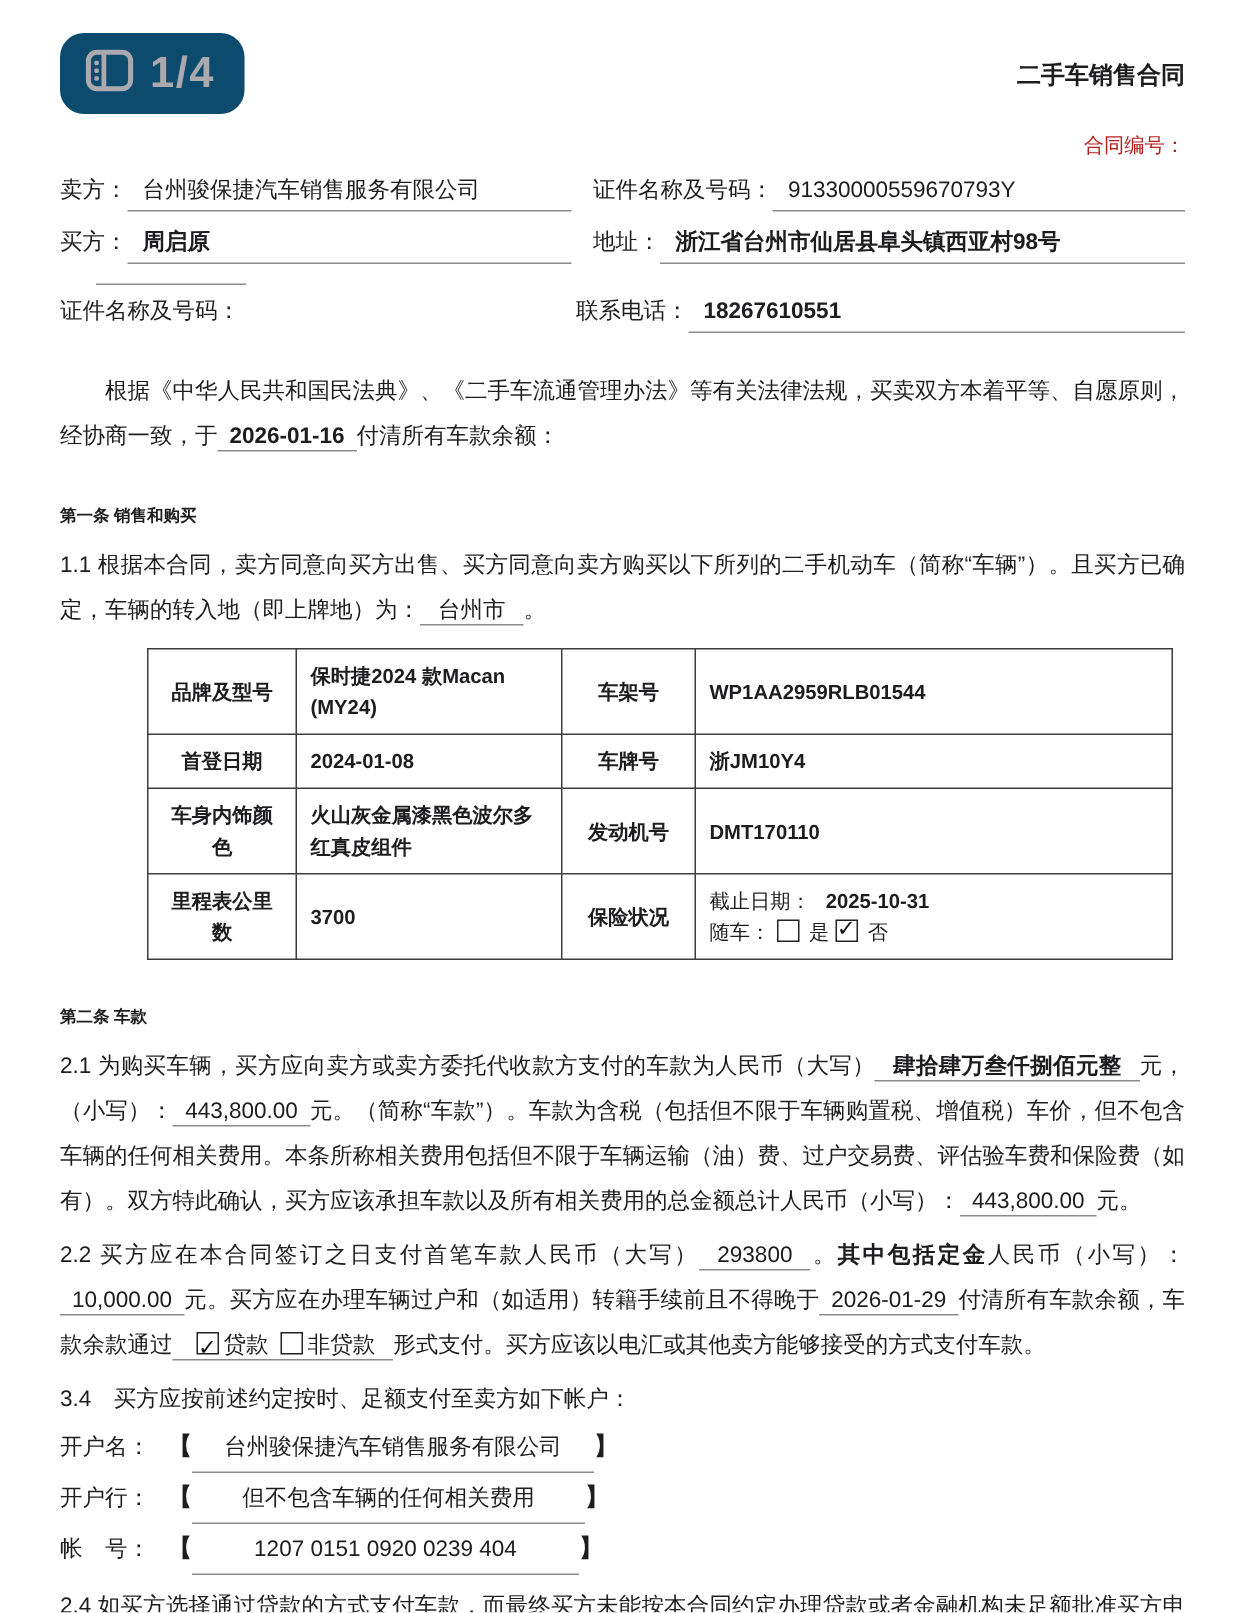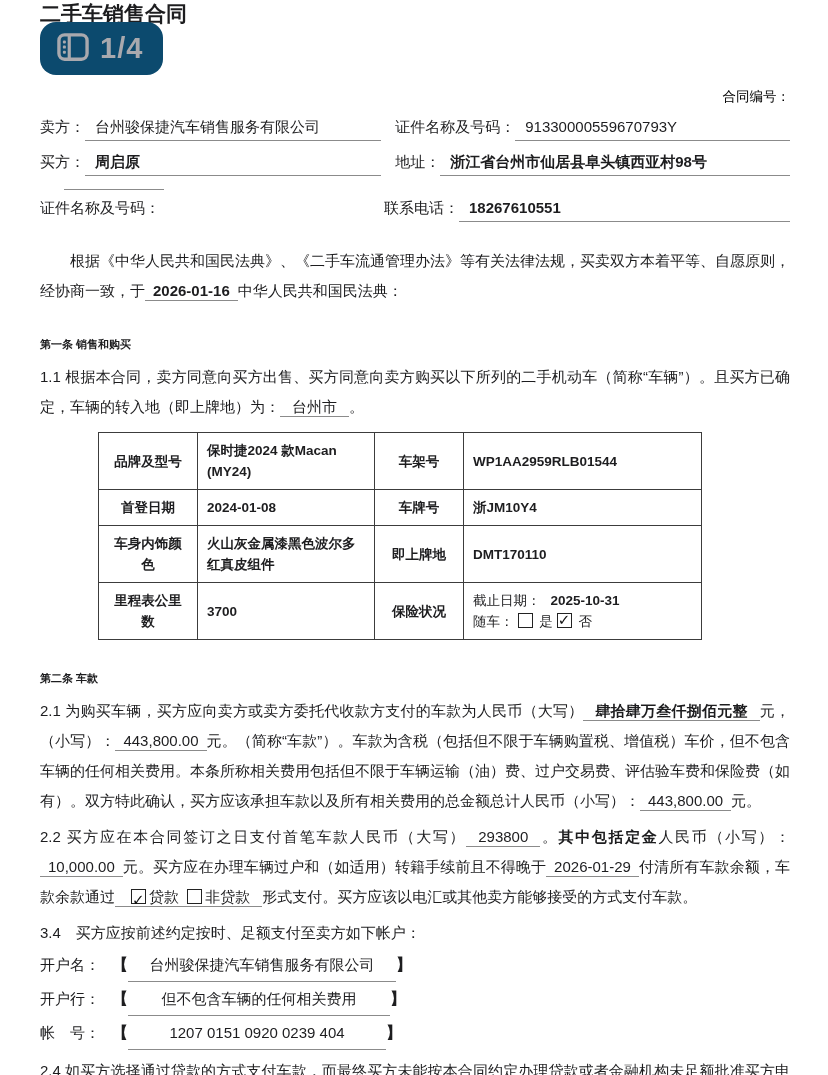--- a/index.html
+++ b/index.html
@@ -9,43 +9,43 @@
     color:#1d1d1f;box-sizing:border-box;padding:0 38px 0 40px;
     overflow:hidden;position:relative;font-size:15px;
   }
   
   .header{position:relative;height:74px;}
   .page-pill{
     position:absolute;left:0;top:22px;display:flex;align-items:center;gap:10px;
     background:#0c4a6e;border-radius:16px;padding:10px 20px 10px 16px;cursor:pointer;
   }
   .page-pill .num{font-size:29px;font-weight:bold;color:#a9a9ae;letter-spacing:1px;}
-  .doc-title{text-align:left;font-size:21px;font-weight:bold;}
+  .doc-title{text-align:right;padding-top:40px;font-size:16px;font-weight:bold;}
   
   .contract-line{display:flex;justify-content:flex-end;align-items:baseline;margin-top:14px;}
-  .contract-line .lab{font-size:13.5px;color:#000000;}
+  .contract-line .lab{font-size:13.5px;color:#b91c1c;}
   .contract-line .val{font-size:15.5px;font-weight:bold;border-bottom:2px solid #5c5c5c;padding:0 12px 1px 12px;}
   
   .prow{display:flex;margin-top:9px;align-items:baseline;line-height:24px;}
   .pcell{display:flex;align-items:flex-start;}
   .pcell.l{width:45.5%;flex:none;}
   .pcell.r{flex:1;margin-left:14px;}
   .plabel{white-space:nowrap;}
   .uline{flex:1;border-bottom:1.5px solid #8b8b8b;padding:0 4px 1px 10px;white-space:nowrap;}
   .stub{width:100px;border-bottom:1.5px solid #8b8b8b;height:13px;margin-left:24px;}
   .b{font-weight:bold;}
   
   .u{border-bottom:1.5px solid #8b8b8b;padding:0 12px 1px 12px;}
   .u.tight{padding:0 8px 1px 8px;}
   
   .para{line-height:30px;margin-top:6px;text-align:justify;}
   .indent{text-indent:2em;}
   .sec-head{font-weight:bold;font-size:11px;margin-top:26px;line-height:24px;}
   
-  table.veh{border-collapse:collapse;margin:10px 0 0 58px;width:604px;font-size:13.5px;}
+  table.veh{border-collapse:collapse;margin:10px 0 0 58px;width:684px;font-size:13.5px;}
   table.veh td{border:1.5px solid #3c3c3c;padding:7px 9px;vertical-align:middle;line-height:21px;}
   table.veh td.lab{font-weight:bold;text-align:center;}
   table.veh td.val{font-weight:bold;text-align:left;}
   td.c1{width:80px;} td.c2{width:158px;} td.c3{width:70px;}
   td.ins{font-weight:normal !important;}
   td.ins .dt b{margin-left:10px;margin-top:44px;}
   
   .cb{display:inline-block;width:13px;height:13px;border:1.7px solid #222;position:relative;
       vertical-align:-2px;margin:0 3px 0 4px;background:#fff;cursor:pointer;}
   .cb.checked::after{content:"✓";position:absolute;top:-5px;left:0;font-size:15px;font-weight:bold;color:#111;}
@@ -106,21 +106,21 @@
     <div class="pcell" style="width:44%;flex:none;">
       <span class="plabel">证件名称及号码：</span>
     </div>
     <div class="pcell r">
       <span class="plabel">联系电话：</span>
       <span class="uline b">18267610551</span>
     </div>
   </div>
 
   <div class="para indent" style="margin-top:24px;">
-    <span>根据《中华人民共和国民法典》、《二手车流通管理办法》等有关法律法规，买卖双方本着平等、自愿原则，经协商一致，于</span><span class="b u tight">2026-01-16</span><span>中华人民共和国民法典：</span>
+    <span>根据《中华人民共和国民法典》、《二手车流通管理办法》等有关法律法规，买卖双方本着平等、自愿原则，经协商一致，于</span><span class="b u tight">2026-01-16</span><span>付清所有车款余额：</span>
   </div>
 
   <div class="sec-head">第一条 销售和购买</div>
   <div class="para">
     <span>1.1 根据本合同，卖方同意向买方出售、买方同意向卖方购买以下所列的二手机动车（简称“车辆”）。且买方已确定，车辆的转入地（即上牌地）为：</span><span class="u">台州市</span><span>。</span>
   </div>
 
   <table class="veh">
     <tbody>
         <tr>
@@ -131,21 +131,21 @@
     </tr>
     <tr>
       <td class="lab c1">首登日期</td>
       <td class="val c2">2024-01-08</td>
       <td class="lab c3">车牌号</td>
       <td class="val">浙JM10Y4</td>
     </tr>
     <tr>
       <td class="lab c1">车身内饰颜色</td>
       <td class="val c2">火山灰金属漆黑色波尔多红真皮组件</td>
-      <td class="lab c3">即上牌地</td>
+      <td class="lab c3">发动机号</td>
       <td class="val">DMT170110</td>
     </tr>
     <tr>
       <td class="lab c1">里程表公里数</td>
       <td class="val c2">3700</td>
       <td class="lab c3">保险状况</td>
       <td class="val ins">
         <div class="dt">
           <span>截止日期：</span><b>2025-10-31</b>
         </div>

